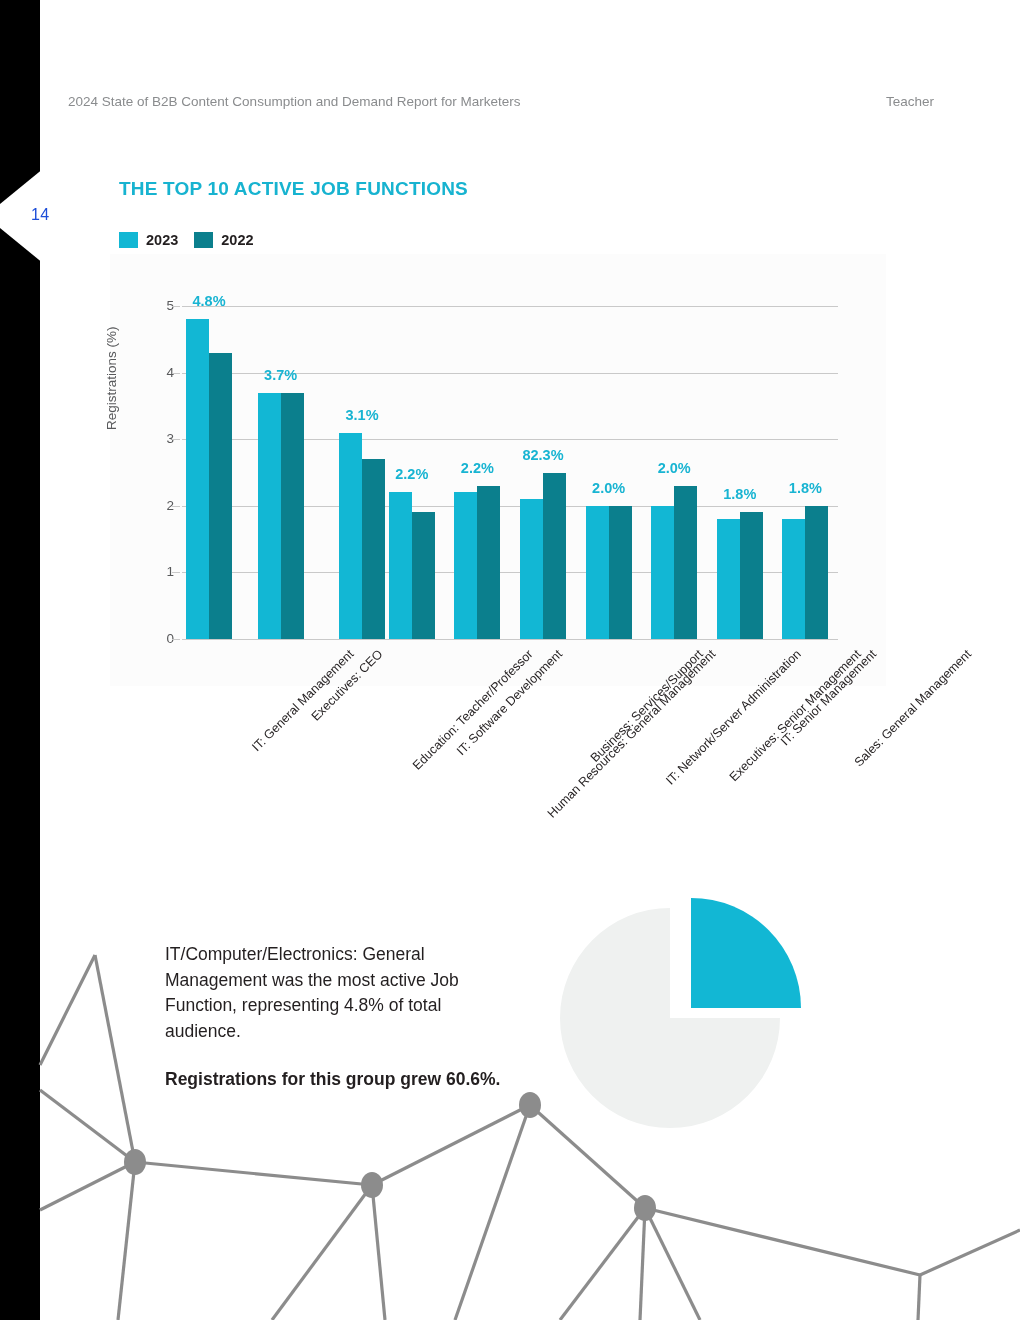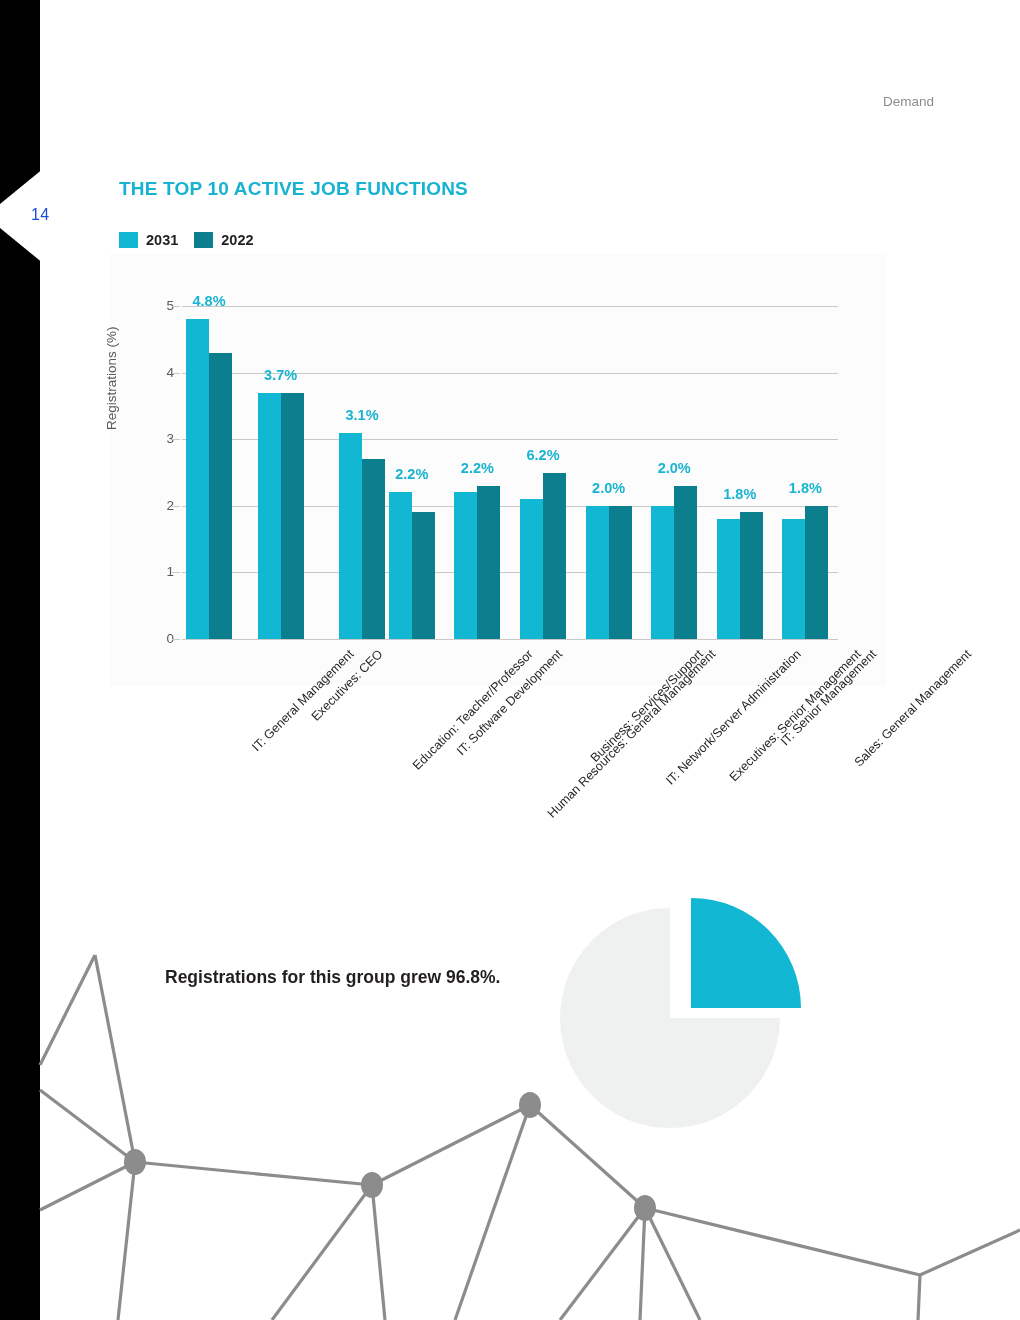--- a/index.html
+++ b/index.html
@@ -84,29 +84,30 @@
 </head>
 <body>
 
 <div id="left-bar"></div>
 <svg id="left-notch" viewBox="0 0 44 96">
   <polygon points="44,0 44,96 0,60 0,36" fill="#ffffff"></polygon>
 </svg>
 <div id="page-number">14</div>
 
 <div id="page-header">
-  <div id="brand-logo">Demand</div>
+  <div id="header-title">2024 State of B2B Content Consumption and Demand Report for Marketers</div>
+  <div id="brand-logo">Teacher</div>
 </div>
 
 <div id="chart-title">THE TOP 10 ACTIVE JOB FUNCTIONS</div>
 
 <div id="legend">
   <div class="legend-item">
     <span class="legend-swatch" style="background:#12b7d4"></span>
-    <span class="legend-label">2031</span>
+    <span class="legend-label">2023</span>
   </div>
   <div class="legend-item">
     <span class="legend-swatch" style="background:#0b7f8d"></span>
     <span class="legend-label">2022</span>
   </div>
 </div>
 
 <div id="chart-panel"></div>
 
 <div id="yaxis-title">Registrations (%)</div>
@@ -156,21 +157,21 @@
     </div>
     <div class="group" style="left: 272.4px; width: 46px;">
       <div class="bar bar-a" style="height: 146.52px;"></div>
       <div class="bar bar-b" style="height: 153.18px;"></div>
       <div class="dlabel" style="top: 153.82px;">2.2%</div>
       <div class="xlabel"><span class="xlabel-inner">Human Resources: General Management</span></div>
     </div>
     <div class="group" style="left: 338px; width: 46px;">
       <div class="bar bar-a" style="height: 139.86px;"></div>
       <div class="bar bar-b" style="height: 166.5px;"></div>
-      <div class="dlabel" style="top: 140.5px;">6.2%</div>
+      <div class="dlabel" style="top: 140.5px;">82.3%</div>
       <div class="xlabel"><span class="xlabel-inner">Business: Services/Support</span></div>
     </div>
     <div class="group" style="left: 403.6px; width: 46px;">
       <div class="bar bar-a" style="height: 133.2px;"></div>
       <div class="bar bar-b" style="height: 133.2px;"></div>
       <div class="dlabel" style="top: 173.8px;">2.0%</div>
       <div class="xlabel"><span class="xlabel-inner">IT: Network/Server Administration</span></div>
     </div>
     <div class="group" style="left: 469.2px; width: 46px;">
       <div class="bar bar-a" style="height: 133.2px;"></div>
@@ -186,21 +187,22 @@
     </div>
     <div class="group" style="left: 600.4px; width: 46px;">
       <div class="bar bar-a" style="height: 119.88px;"></div>
       <div class="bar bar-b" style="height: 133.2px;"></div>
       <div class="dlabel" style="top: 173.8px;">1.8%</div>
       <div class="xlabel"><span class="xlabel-inner">Sales: General Management</span></div>
     </div>
   </div>
 
 <div id="callout">
-  <p id="callout-bold">Registrations for this group grew 96.8%.</p>
+  <p id="callout-para">IT/Computer/Electronics: General Management was the most active Job Function, representing 4.8% of total audience.</p>
+  <p id="callout-bold">Registrations for this group grew 60.6%.</p>
 </div>
 
 <svg id="pie-graphic" viewBox="0 0 270 270">
   <path d="M 122 28 A 110 110 0 1 0 232 138 L 122 138 Z" fill="#eff1f0"></path>
   <path d="M 143 18 L 143 128 L 253 128 A 110 110 0 0 0 143 18 Z" fill="#12b7d4"></path>
 </svg>
 
 <svg id="network" viewBox="0 0 1020 390">
   <g stroke="#8c8c8c" stroke-width="3.2" fill="none">
     <path d="M95 25 L135 232"></path>

